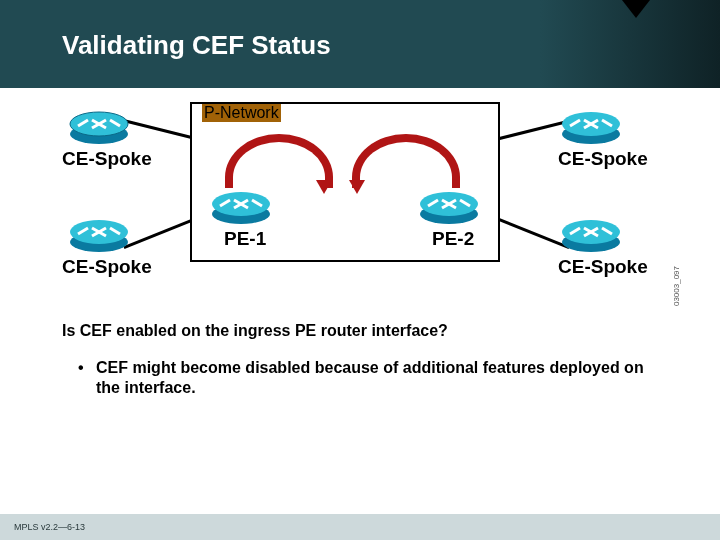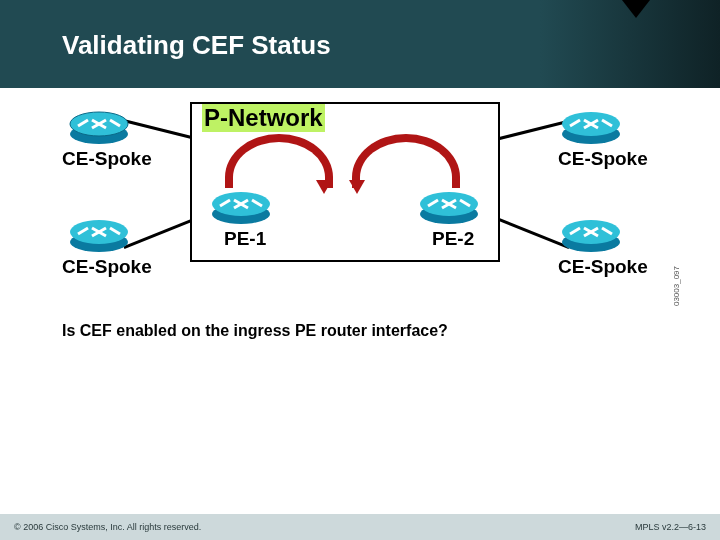--- a/index.html
+++ b/index.html
@@ -41,24 +41,24 @@
   .pnet-box {
     position: absolute;
     top: 6px; left: 130px;
     width: 310px; height: 160px;
     border: 2px solid #000;
     background: #fff;
   }
   .pnet-label {
     position: absolute;
     top: 8px; left: 142px;
-    font-size: 24px;
-    font-weight: bold;
-    color: #000;
-    background: #bef264;
+    font-size: 16px;
+    font-weight: normal;
+    color: #000;
+    background: #a16207;
     padding: 0 2px;
   }
   .router {
     position: absolute;
     width: 62px; height: 40px;
   }
   .router svg { display: block; }
   .router-label {
     position: absolute;
     font-size: 19px;
@@ -241,18 +241,20 @@
       </svg>
   </div>
   <div class="router-label" style="top:160px; left:498px;">CE-Spoke</div>
 
   <div class="img-credit">03003_097</div>
 </div>
 
 <div class="question">Is CEF enabled on the ingress PE router interface?</div>
 
 <ul class="bullets">
+  <li>
+    <span>CEF might become disabled because of additional features deployed on the interface.</span>
+  </li>
 </ul>
 
 <div class="footer">
-  <span>© 2006 Cisco Systems, Inc. All rights reserved.</span>
   <span>MPLS v2.2—6-13</span>
 </div>
 
 </body></html>

